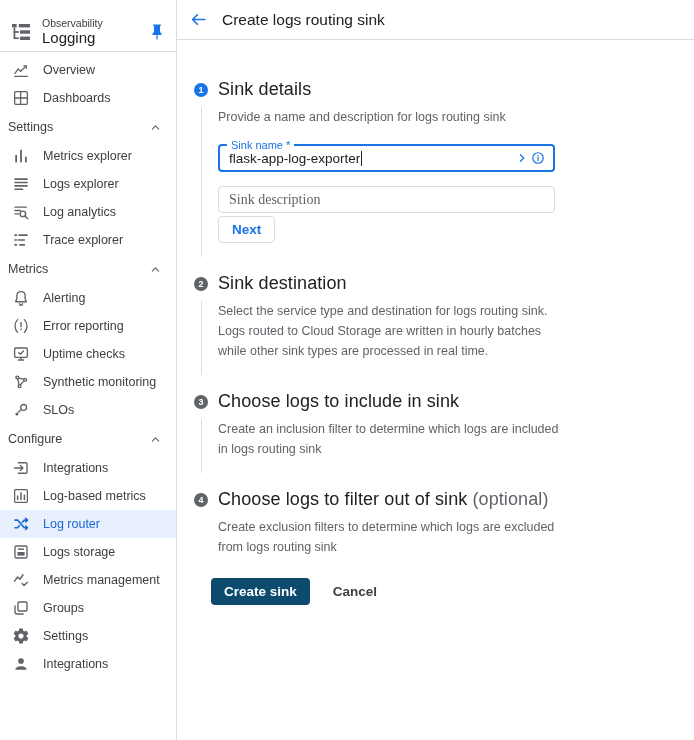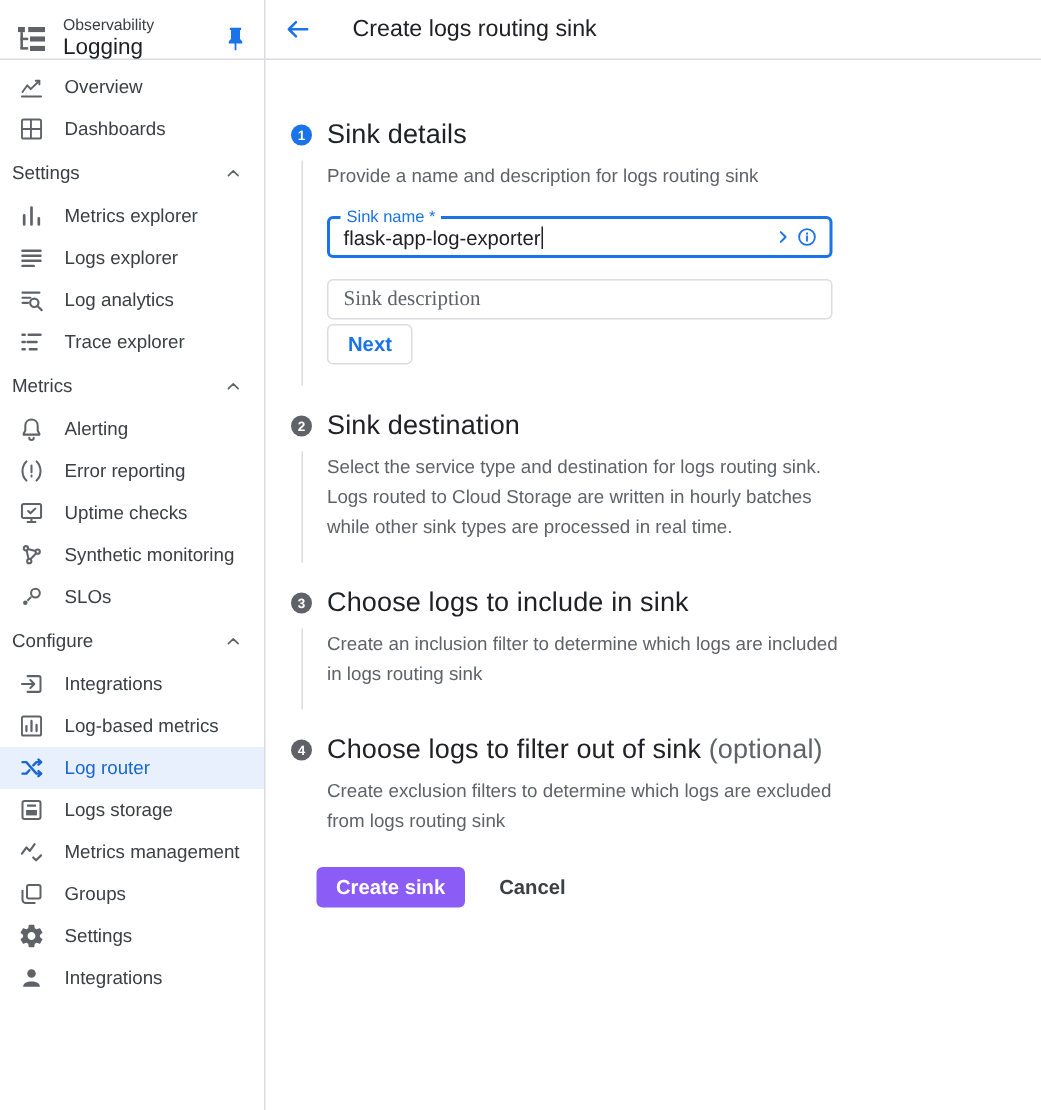--- a/index.html
+++ b/index.html
@@ -2,40 +2,40 @@
 <html><head>
 <meta charset="utf-8">
 <style>
   * { margin:0; padding:0; box-sizing:border-box; }
   html,body { background:#fff; }
   body { font-family:"Liberation Sans","DejaVu Sans",sans-serif; color:#202124; }
   .app { width:694px; height:740px; display:flex; overflow:hidden; background:#fff; }
 
   
   .sidebar { width:177px; flex:none; border-right:1px solid #dadce0; display:flex; flex-direction:column; }
-  .sidebar-header { height:40px; flex:none; border-bottom:1px solid #dadce0; display:flex; align-items:center; padding:12px 8px 0 9px; gap:9px; }
+  .sidebar-header { height:52px; flex:none; border-bottom:1px solid #dadce0; display:flex; align-items:center; padding:12px 8px 0 9px; gap:9px; }
   .app-logo { flex:none; display:flex; }
   .app-titles { display:flex; flex-direction:column; line-height:1.15; }
   .app-section { font-size:10.5px; color:#3c4043; }
   .app-title { font-size:15px; color:#202124; }
   .pin-btn { margin-left:auto; display:flex; align-items:center; justify-content:center; width:22px; height:22px; cursor:pointer; }
 
   .nav { padding-top:4px; overflow:hidden; }
   .nav-item { display:flex; align-items:center; height:28px; padding:0 8px 0 12px; gap:13px; cursor:pointer; text-decoration:none; }
   .nav-icon { width:18px; height:18px; flex:none; display:flex; align-items:center; justify-content:center; }
   .nav-label { font-size:12.5px; color:#3c4043; white-space:nowrap; }
   .nav-item.selected { background:#e8f0fe; }
   .nav-item.selected .nav-label { color:#1967d2; }
   .nav-section { display:flex; align-items:center; height:30px; padding:0 14px 0 8px; cursor:pointer; }
   .nav-section-label { font-size:12.5px; color:#3c4043; }
   .nav-section .chev { margin-left:auto; display:flex; }
 
   
   .main { flex:1; display:flex; flex-direction:column; min-width:0; }
-  .page-header { height:40px; flex:none; border-bottom:1px solid #dadce0; display:flex; align-items:center; padding:0 8px; gap:24px; }
+  .page-header { height:40px; flex:none; border-bottom:1px solid #dadce0; display:flex; align-items:center; padding:0 8px; gap:11px; }
   .back-btn { width:26px; height:26px; display:flex; align-items:center; justify-content:center; cursor:pointer; flex:none; }
   .page-title { font-size:15.5px; color:#202124; font-weight:400; }
 
   .content { padding:39px 20px 20px 17px; overflow:hidden; }
 
   .step { position:relative; }
   .step + .step { margin-top:16px; }
   .step-header { display:flex; align-items:center; gap:10px; }
   .step-num { width:14px; height:14px; flex:none; border-radius:50%; background:#5f6368; color:#fff; font-size:9px; font-weight:700; display:flex; align-items:center; justify-content:center; }
   .step.active .step-num { background:#1a73e8; }
@@ -52,21 +52,21 @@
   .caret { width:1px; height:15px; background:#202124; margin-left:1px; }
   .field-icons { margin-left:auto; display:flex; align-items:center; gap:3px; }
   .icon-btn { display:flex; align-items:center; justify-content:center; cursor:pointer; }
 
   .input-plain { width:337px; height:27px; margin-top:14px; border:1px solid #dadce0; border-radius:4px; padding:0 10px; font-size:14px; color:#202124; font-family:Liberation Serif, serif; outline:none; display:block; }
   .input-plain::placeholder { color:#5f6368; opacity:1; }
 
   .btn { font-family:inherit; font-size:13.5px; border-radius:4px; cursor:pointer; }
   .btn-next { margin-top:3px; background:#fff; color:#1a73e8; font-weight:700; border:1px solid #dadce0; padding:5px 13px; }
   .footer-actions { margin-top:7px; padding-left:17px; display:flex; align-items:center; gap:13px; }
-  .btn-primary { background:#8b5cf6; color:#fff; font-weight:700; border:none; padding:6px 13px; }
+  .btn-primary { background:#0c4a6e; color:#fff; font-weight:700; border:none; padding:6px 13px; }
   .btn-text { background:transparent; color:#3c4043; font-weight:700; border:none; padding:6px 10px; }
 </style>
 </head>
 <body>
 
 <div class="app">
 
   <aside class="sidebar">
     <div class="sidebar-header">
       <span class="app-logo">

